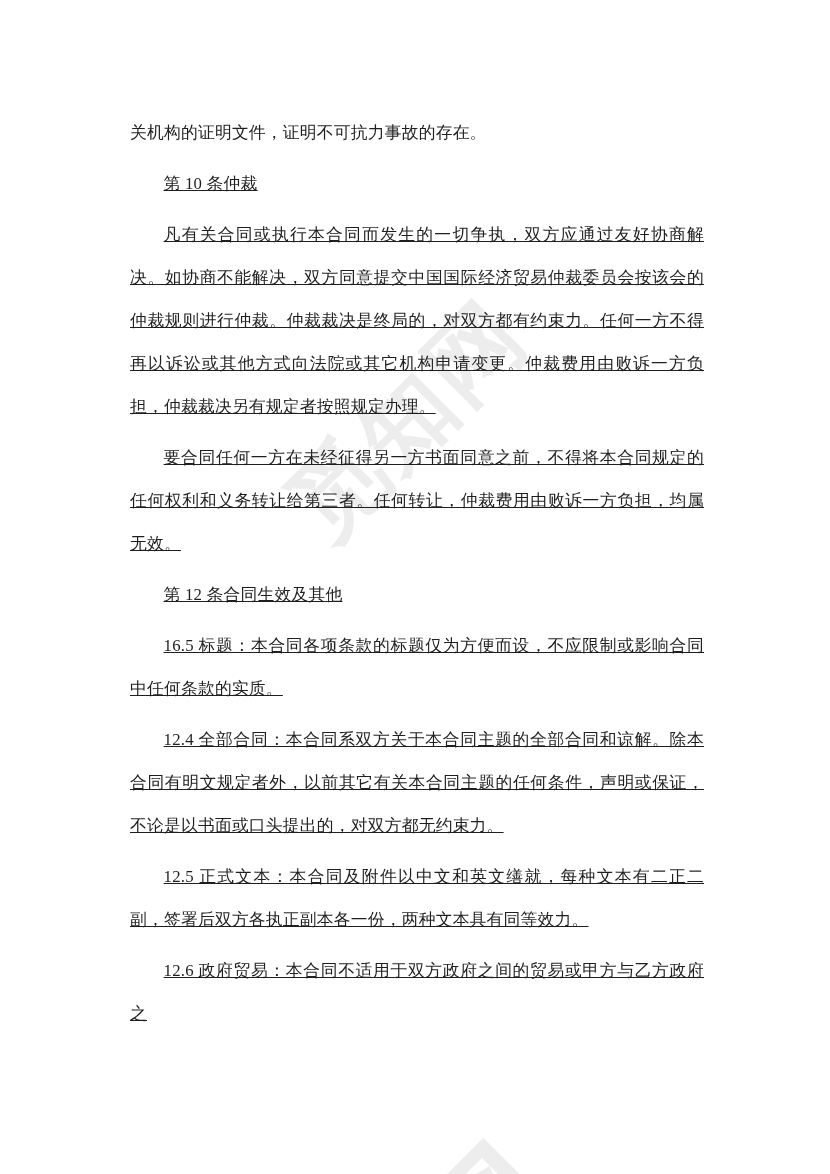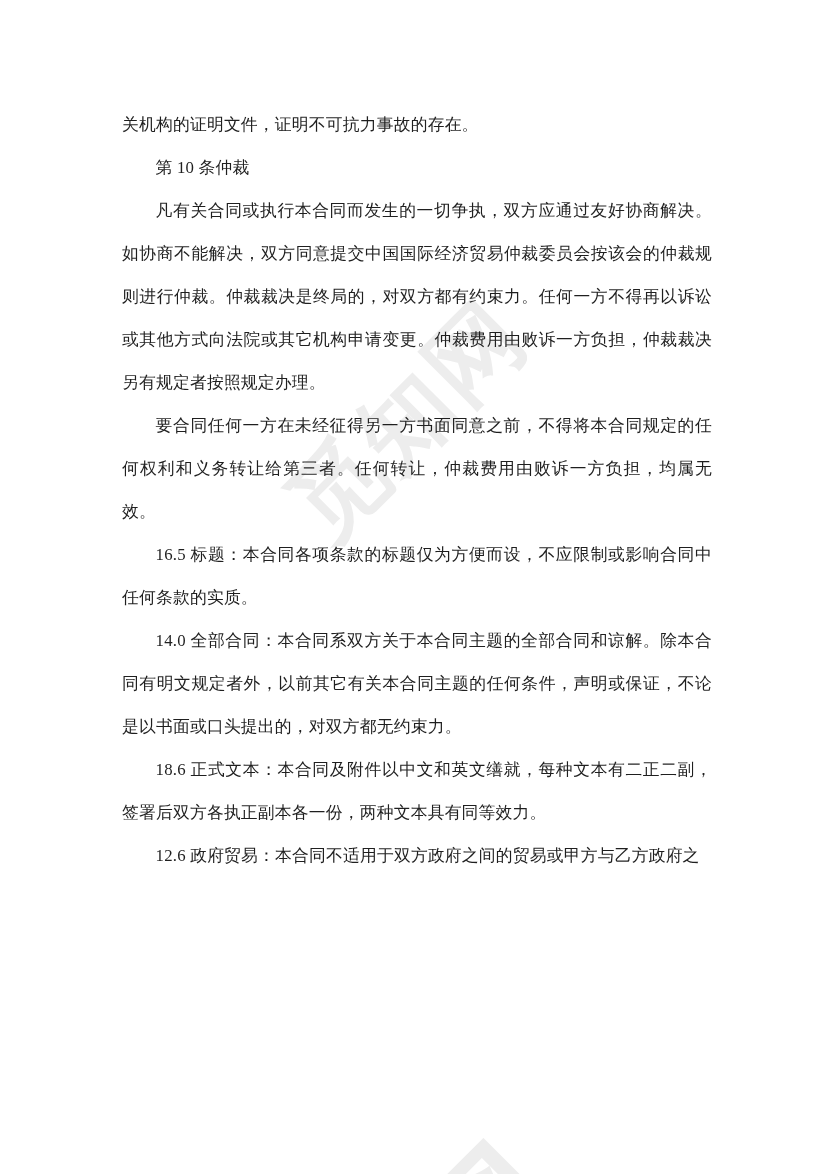--- a/index.html
+++ b/index.html
@@ -52,40 +52,42 @@
     left: 122px;
     top: 103px;
     width: 590px;
     font-size: 16.8px;
     line-height: 43px;
     color: #1f1f1f;
     text-align: justify;
     letter-spacing: 0.2px;
   }
   .content p {
-    margin: 0;
+    margin: 8px;
     padding: 0;
   }
   .content p.indent {
     text-indent: 2em;
+    text-decoration: underline;
   }
 </style>
 </head>
 <body>
 
 <div class="page">
 
   <div class="watermark wm-main">觅知网</div>
 
   <div class="watermark wm-partial">网</div>
 
   <div class="content">
     <p>关机构的证明文件，证明不可抗力事故的存在。</p>
     <p class="indent">第 10 条仲裁</p>
     <p class="indent">凡有关合同或执行本合同而发生的一切争执，双方应通过友好协商解决。如协商不能解决，双方同意提交中国国际经济贸易仲裁委员会按该会的仲裁规则进行仲裁。仲裁裁决是终局的，对双方都有约束力。任何一方不得再以诉讼或其他方式向法院或其它机构申请变更。仲裁费用由败诉一方负担，仲裁裁决另有规定者按照规定办理。</p>
     <p class="indent">要合同任何一方在未经征得另一方书面同意之前，不得将本合同规定的任何权利和义务转让给第三者。任何转让，仲裁费用由败诉一方负担，均属无效。</p>
+    <p class="indent">第 12 条合同生效及其他</p>
     <p class="indent">16.5 标题：本合同各项条款的标题仅为方便而设，不应限制或影响合同中任何条款的实质。</p>
-    <p class="indent">14.0 全部合同：本合同系双方关于本合同主题的全部合同和谅解。除本合同有明文规定者外，以前其它有关本合同主题的任何条件，声明或保证，不论是以书面或口头提出的，对双方都无约束力。</p>
-    <p class="indent">18.6 正式文本：本合同及附件以中文和英文缮就，每种文本有二正二副，签署后双方各执正副本各一份，两种文本具有同等效力。</p>
+    <p class="indent">12.4 全部合同：本合同系双方关于本合同主题的全部合同和谅解。除本合同有明文规定者外，以前其它有关本合同主题的任何条件，声明或保证，不论是以书面或口头提出的，对双方都无约束力。</p>
+    <p class="indent">12.5 正式文本：本合同及附件以中文和英文缮就，每种文本有二正二副，签署后双方各执正副本各一份，两种文本具有同等效力。</p>
     <p class="indent">12.6 政府贸易：本合同不适用于双方政府之间的贸易或甲方与乙方政府之</p>
   </div>
 
 </div>
 
 </body></html>

